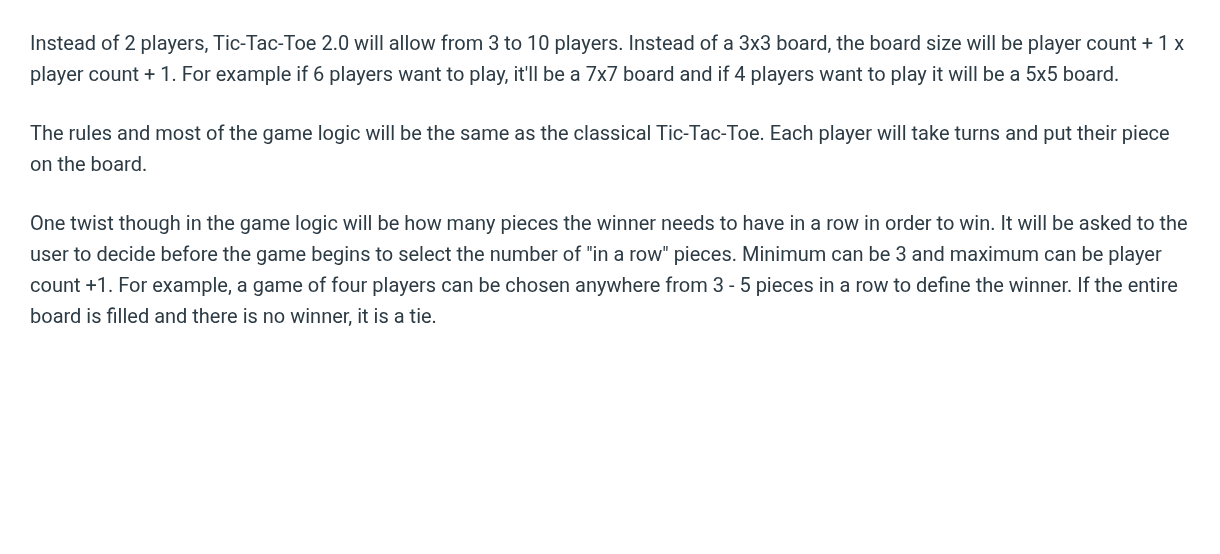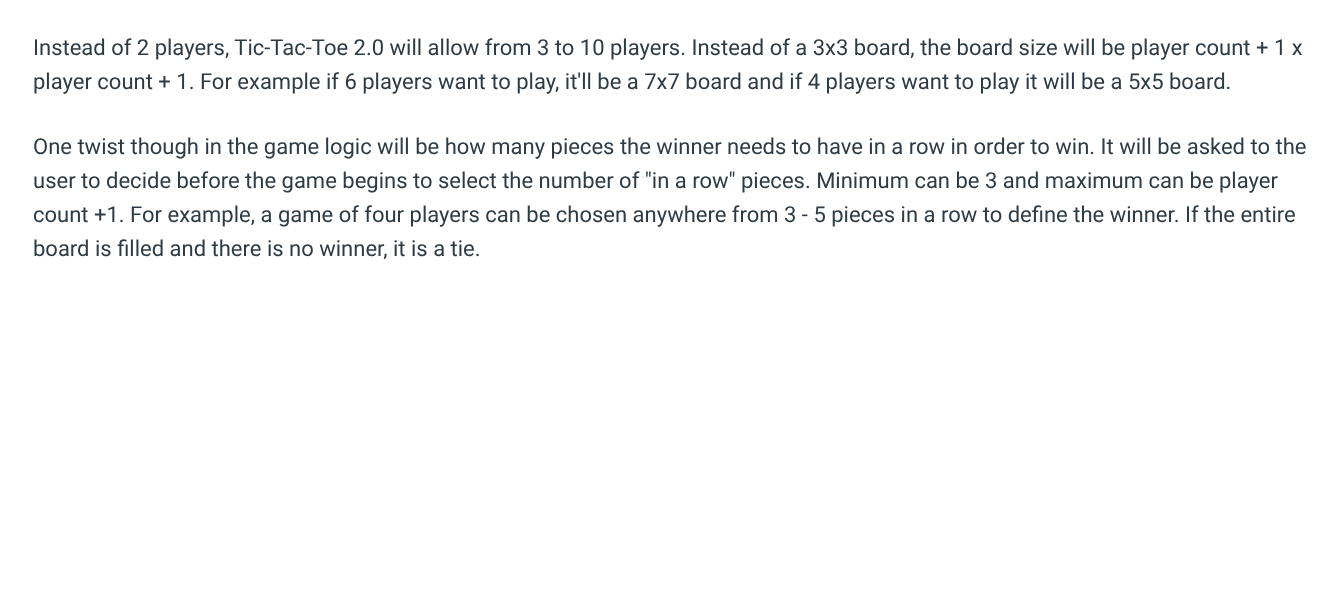--- a/index.html
+++ b/index.html
@@ -22,14 +22,15 @@
     }
     .paragraph:last-child {
       margin-bottom: 0;
     }
   </style>
 </head>
 <body>
 
 <div>
   <p class="paragraph">Instead of 2 players, Tic-Tac-Toe 2.0 will allow from 3 to 10 players. Instead of a 3x3 board, the board size will be player count + 1 x player count + 1. For example if 6 players want to play, it'll be a 7x7 board and if 4 players want to play it will be a 5x5 board.</p>
+  <p class="paragraph">The rules and most of the game logic will be the same as the classical Tic-Tac-Toe. Each player will take turns and put their piece on the board.</p>
   <p class="paragraph">One twist though in the game logic will be how many pieces the winner needs to have in a row in order to win. It will be asked to the user to decide before the game begins to select the number of "in a row" pieces. Minimum can be 3 and maximum can be player count +1. For example, a game of four players can be chosen anywhere from 3 - 5 pieces in a row to define the winner. If the entire board is filled and there is no winner, it is a tie.</p>
 </div>
 
 </body></html>

